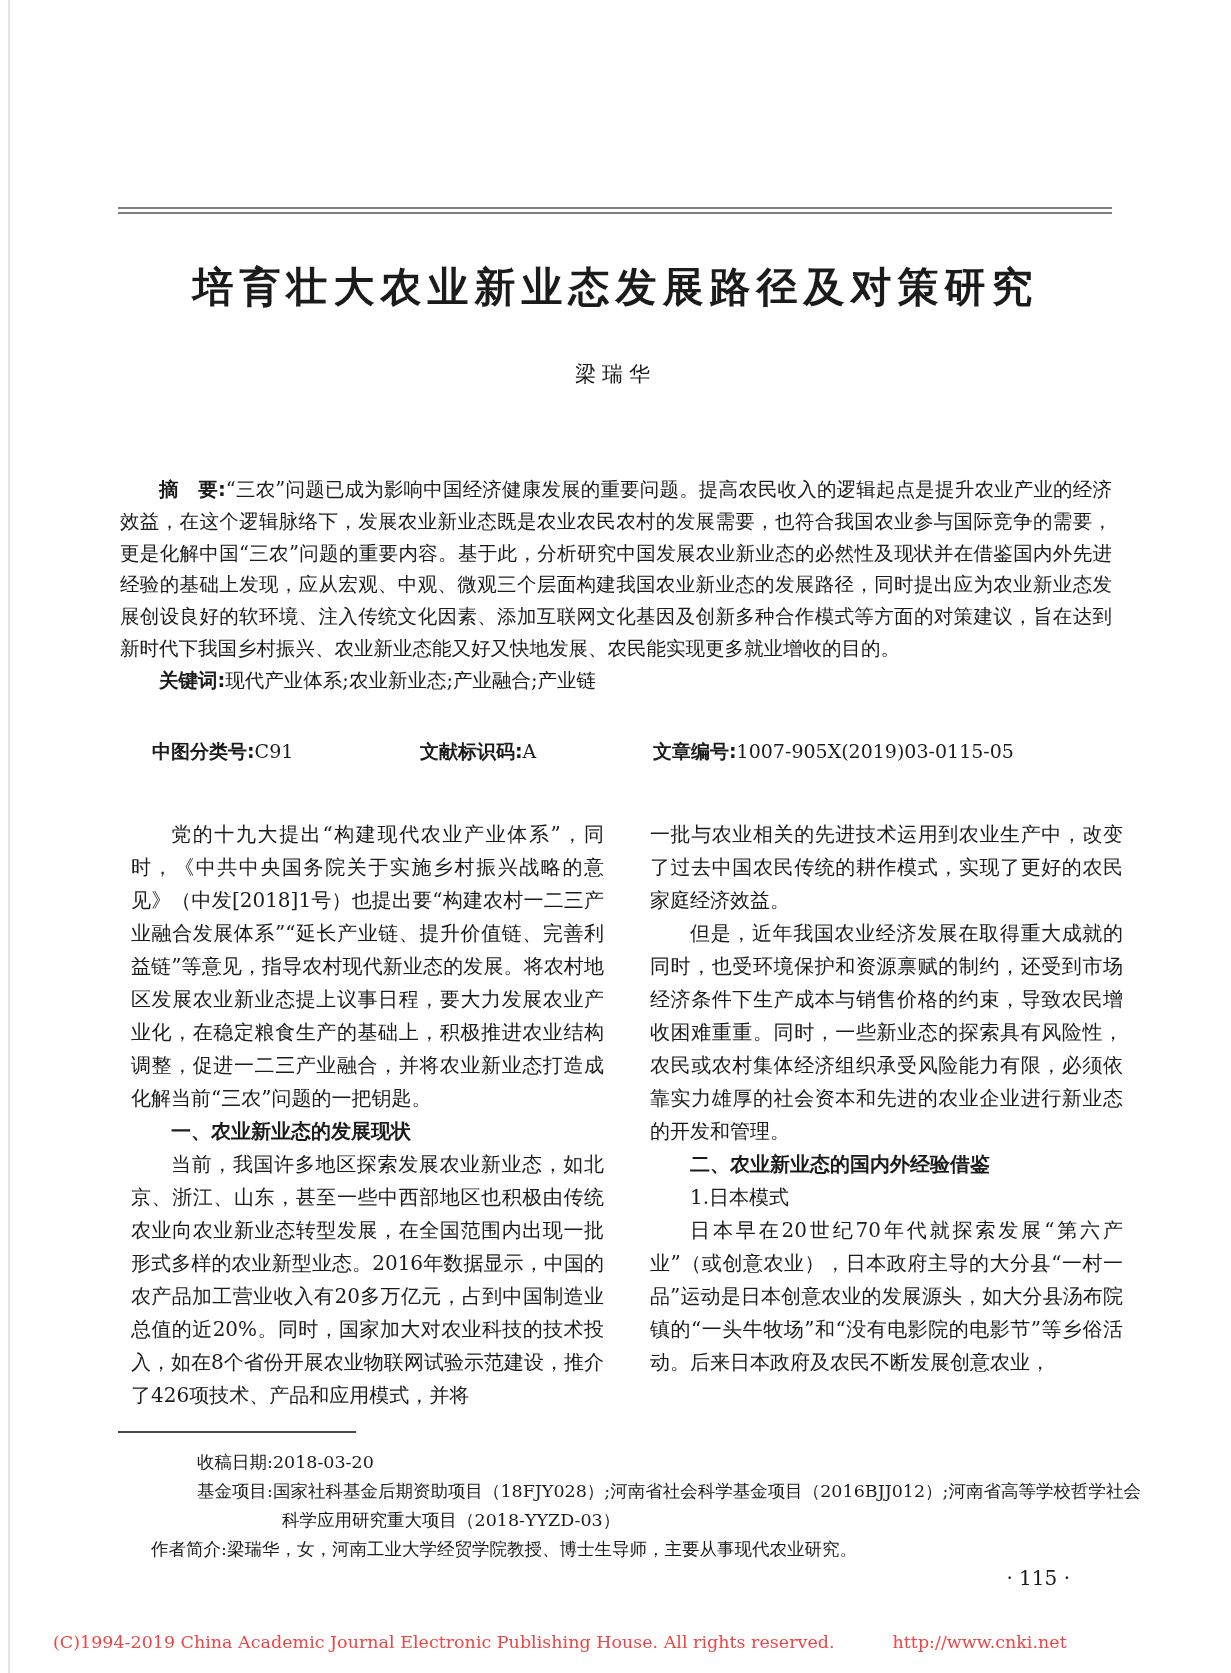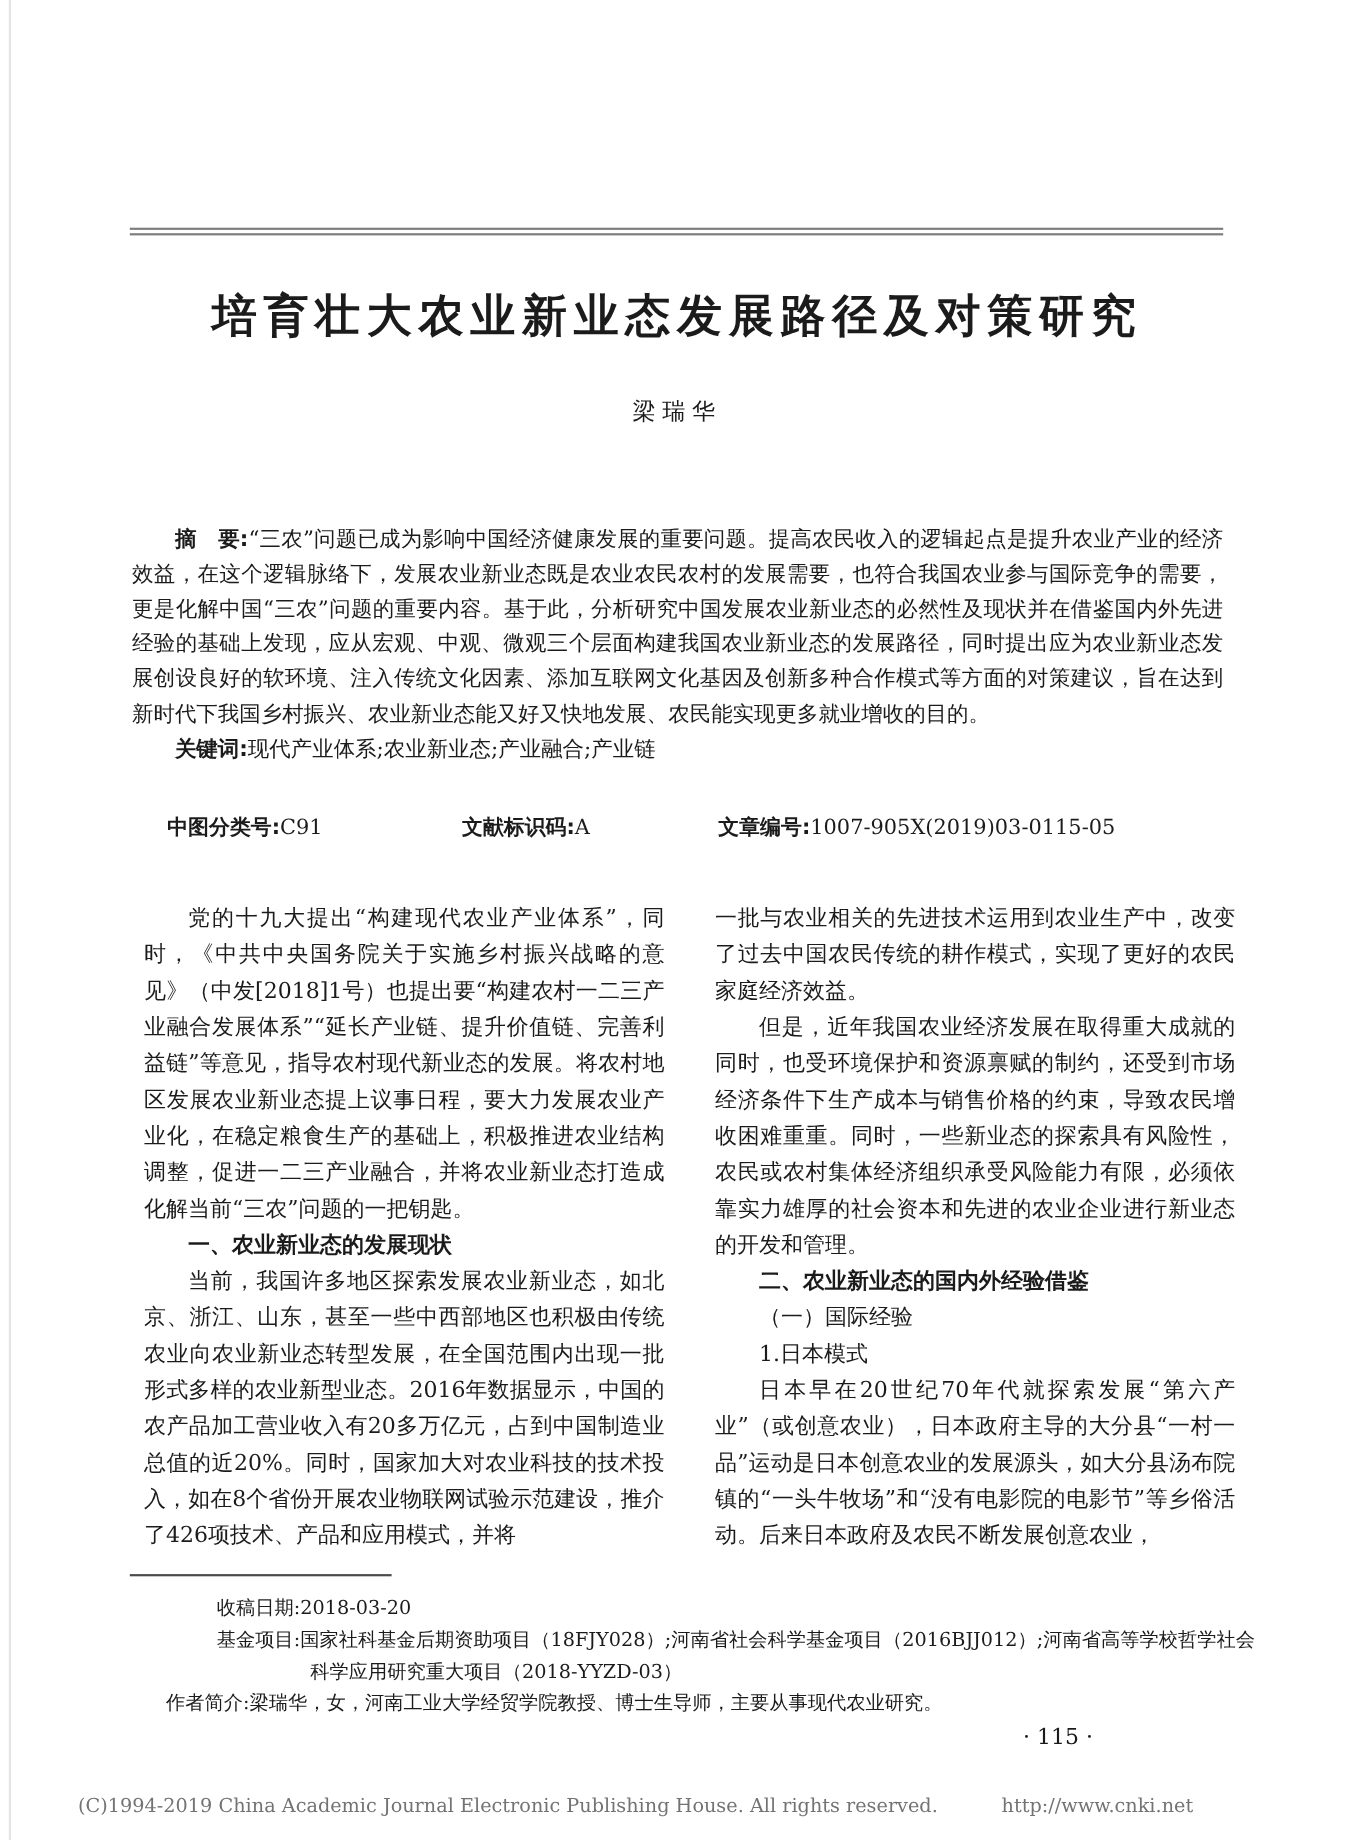--- a/index.html
+++ b/index.html
@@ -85,25 +85,25 @@
     position: absolute; top: 1448px; left: 120px; width: 992px;
     font-size: 17.5px; line-height: 29px; text-align: justify; margin-left: 29px;
   }
   .footnotes div { margin: 0; }
   .fn-received { padding-left: 48px; }
   .fn-fund { padding-left: 133px; text-indent: -85px; }
   .fn-bio { padding-left: 2px; }
   
   .page-number {
     position: absolute; top: 1566px; left: 930px; width: 140px;
-    text-align: left; font-size: 20px;
+    text-align: right; font-size: 20px;
   }
   .copyright {
-    position: absolute; top: 1632px; left: 71px; width: 1140px;
-    font-size: 17.5px; color: #737373; white-space: nowrap;
+    position: absolute; top: 1632px; left: 53px; width: 1140px;
+    font-size: 17.5px; color: #ef4444; white-space: nowrap;
   }
   .copyright .url { margin-left: 58px; }
 </style>
 </head>
 <body>
 
 <div class="page">
   <div class="scan-edge"></div>
 
   <div class="rule-double"></div>
@@ -125,21 +125,20 @@
   <div class="body-columns">
     <div class="col">
       <p>党的十九大提出“构建现代农业产业体系”，同时，《中共中央国务院关于实施乡村振兴战略的意见》（中发[2018]1号）也提出要“构建农村一二三产业融合发展体系”“延长产业链、提升价值链、完善利益链”等意见，指导农村现代新业态的发展。将农村地区发展农业新业态提上议事日程，要大力发展农业产业化，在稳定粮食生产的基础上，积极推进农业结构调整，促进一二三产业融合，并将农业新业态打造成化解当前“三农”问题的一把钥匙。</p>
       <p class="section-heading">一、农业新业态的发展现状</p>
       <p>当前，我国许多地区探索发展农业新业态，如北京、浙江、山东，甚至一些中西部地区也积极由传统农业向农业新业态转型发展，在全国范围内出现一批形式多样的农业新型业态。2016年数据显示，中国的农产品加工营业收入有20多万亿元，占到中国制造业总值的近20%。同时，国家加大对农业科技的技术投入，如在8个省份开展农业物联网试验示范建设，推介了426项技术、产品和应用模式，并将</p>
     </div>
     <div class="col">
       <p class="no-indent">一批与农业相关的先进技术运用到农业生产中，改变了过去中国农民传统的耕作模式，实现了更好的农民家庭经济效益。</p>
       <p>但是，近年我国农业经济发展在取得重大成就的同时，也受环境保护和资源禀赋的制约，还受到市场经济条件下生产成本与销售价格的约束，导致农民增收困难重重。同时，一些新业态的探索具有风险性，农民或农村集体经济组织承受风险能力有限，必须依靠实力雄厚的社会资本和先进的农业企业进行新业态的开发和管理。</p>
       <p class="section-heading">二、农业新业态的国内外经验借鉴</p>
-      <p class="sub-heading">（一）国际经验</p>
       <p class="sub-heading">1.日本模式</p>
       <p>日本早在20世纪70年代就探索发展“第六产业”（或创意农业），日本政府主导的大分县“一村一品”运动是日本创意农业的发展源头，如大分县汤布院镇的“一头牛牧场”和“没有电影院的电影节”等乡俗活动。后来日本政府及农民不断发展创意农业，</p>
     </div>
   </div>
 
   <div class="footnote-rule"></div>
   <div class="footnotes">
     <div class="fn-received">收稿日期:2018-03-20</div>
     <div class="fn-fund">基金项目:国家社科基金后期资助项目（18FJY028）;河南省社会科学基金项目（2016BJJ012）;河南省高等学校哲学社会科学应用研究重大项目（2018-YYZD-03）</div>
     <div class="fn-bio">作者简介:梁瑞华，女，河南工业大学经贸学院教授、博士生导师，主要从事现代农业研究。</div>

